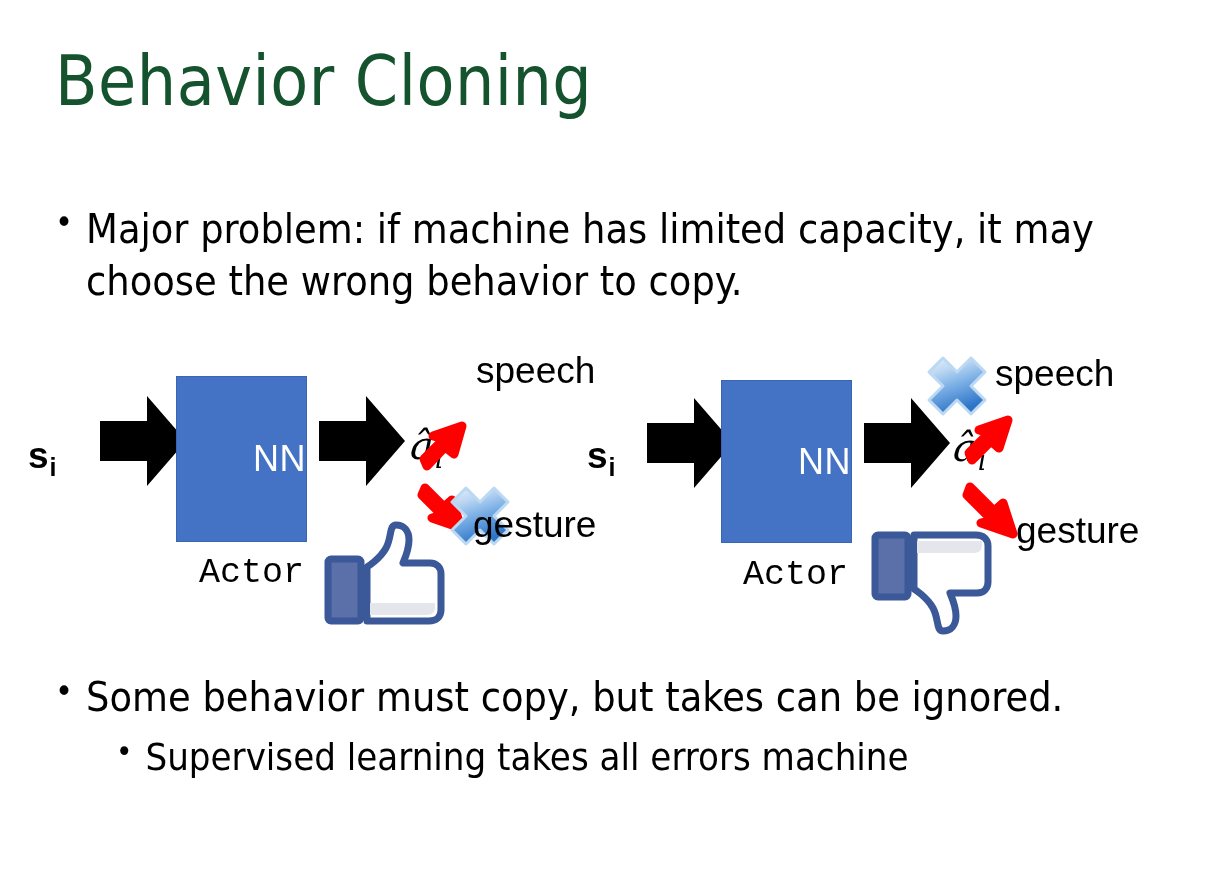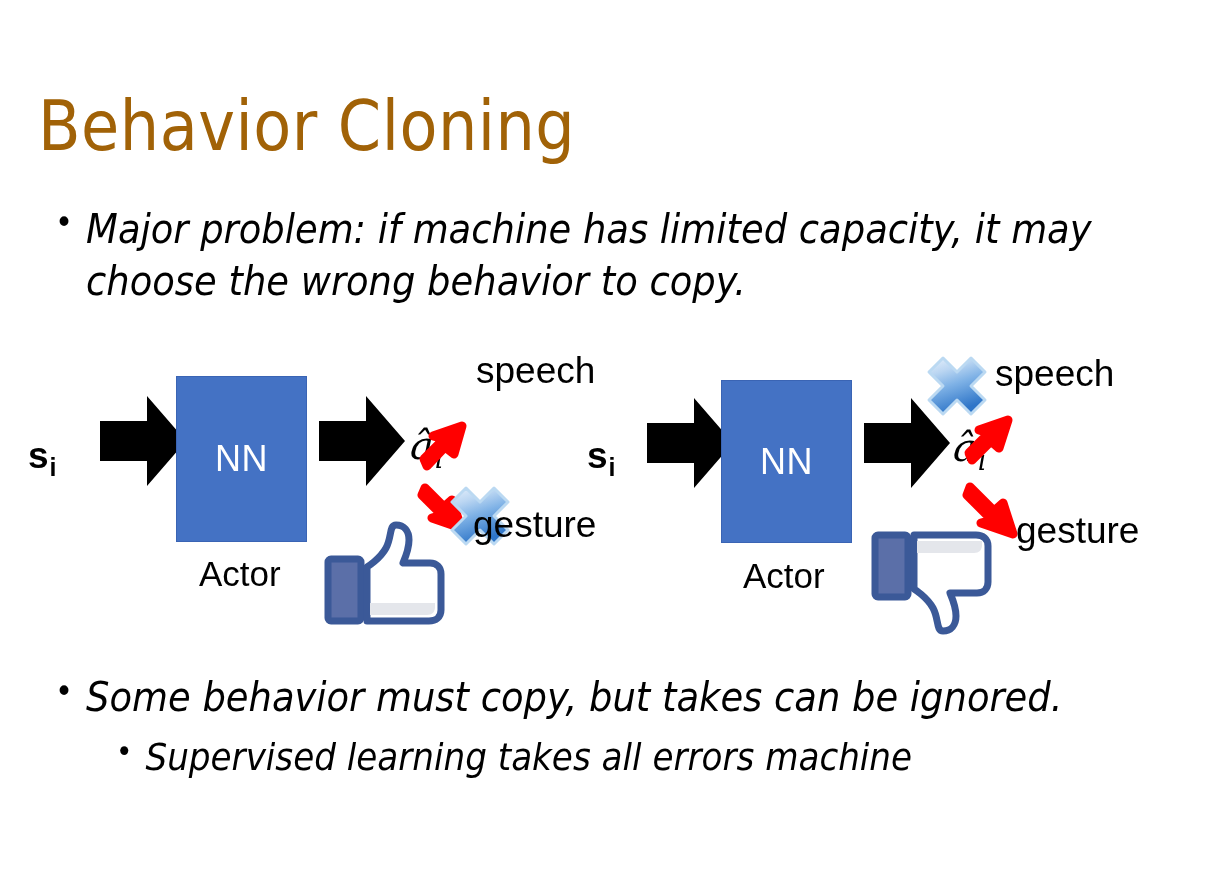--- a/index.html
+++ b/index.html
@@ -15,31 +15,30 @@
     position: relative;
     width: 1210px;
     height: 892px;
     background: #ffffff;
     overflow: hidden;
   }
 
   
   #slide-title {
     position: absolute;
-    left: 38px;
+    left: 55px;
     top: 45px;
     font-family: "DejaVu Sans Condensed", "Liberation Sans Narrow", "Liberation Sans", sans-serif;
     font-stretch: condensed;
     font-size: 69px;
     font-weight: 300;
     letter-spacing: 0.5px;
-    color: #a16207;
+    color: #14532d;
     white-space: nowrap;
     line-height: 1.05;
-    margin-top: 45px;
   }
 
   
   .bullet-block {
     position: absolute;
     font-family: "DejaVu Sans Condensed", "Liberation Sans Narrow", "Liberation Sans", sans-serif;
     font-stretch: condensed;
     color: #000000;
   }
   .bullet-row {
@@ -48,21 +47,20 @@
   }
   .bullet-dot {
     flex: 0 0 auto;
     font-size: 30px;
     line-height: 1.02;
     margin-right: 13px;
     transform: translateY(2px);
   }
   .bullet-text {
     flex: 1 1 auto;
-    font-style: italic;
   }
 
   #bullet-main {
     left: 55px;
     top: 203px;
     width: 1070px;
     font-size: 41px;
     line-height: 1.28;
   }
   #bullet-main .bullet-dot { font-size: 34px; }
@@ -112,32 +110,32 @@
   }
 
   
   .nn-box {
     position: absolute;
     background: #4472C4;
     border: 1.5px solid #3A64B4;
     box-sizing: border-box;
     display: flex;
     align-items: center;
-    justify-content: center;
+    justify-content: flex-end;
   }
   .nn-label {
     color: #ffffff;
     font-family: "Liberation Sans", sans-serif;
     font-size: 36px;
     letter-spacing: 0.5px;
     line-height: 1;
   }
   .actor-label {
     position: absolute;
-    font-family: Liberation Sans, sans-serif;
+    font-family: Liberation Mono, monospace;
     font-size: 35px;
     color: #000000;
     white-space: nowrap;
     line-height: 1;
   }
 
   
   .block-arrow { position: absolute; }
 
   

